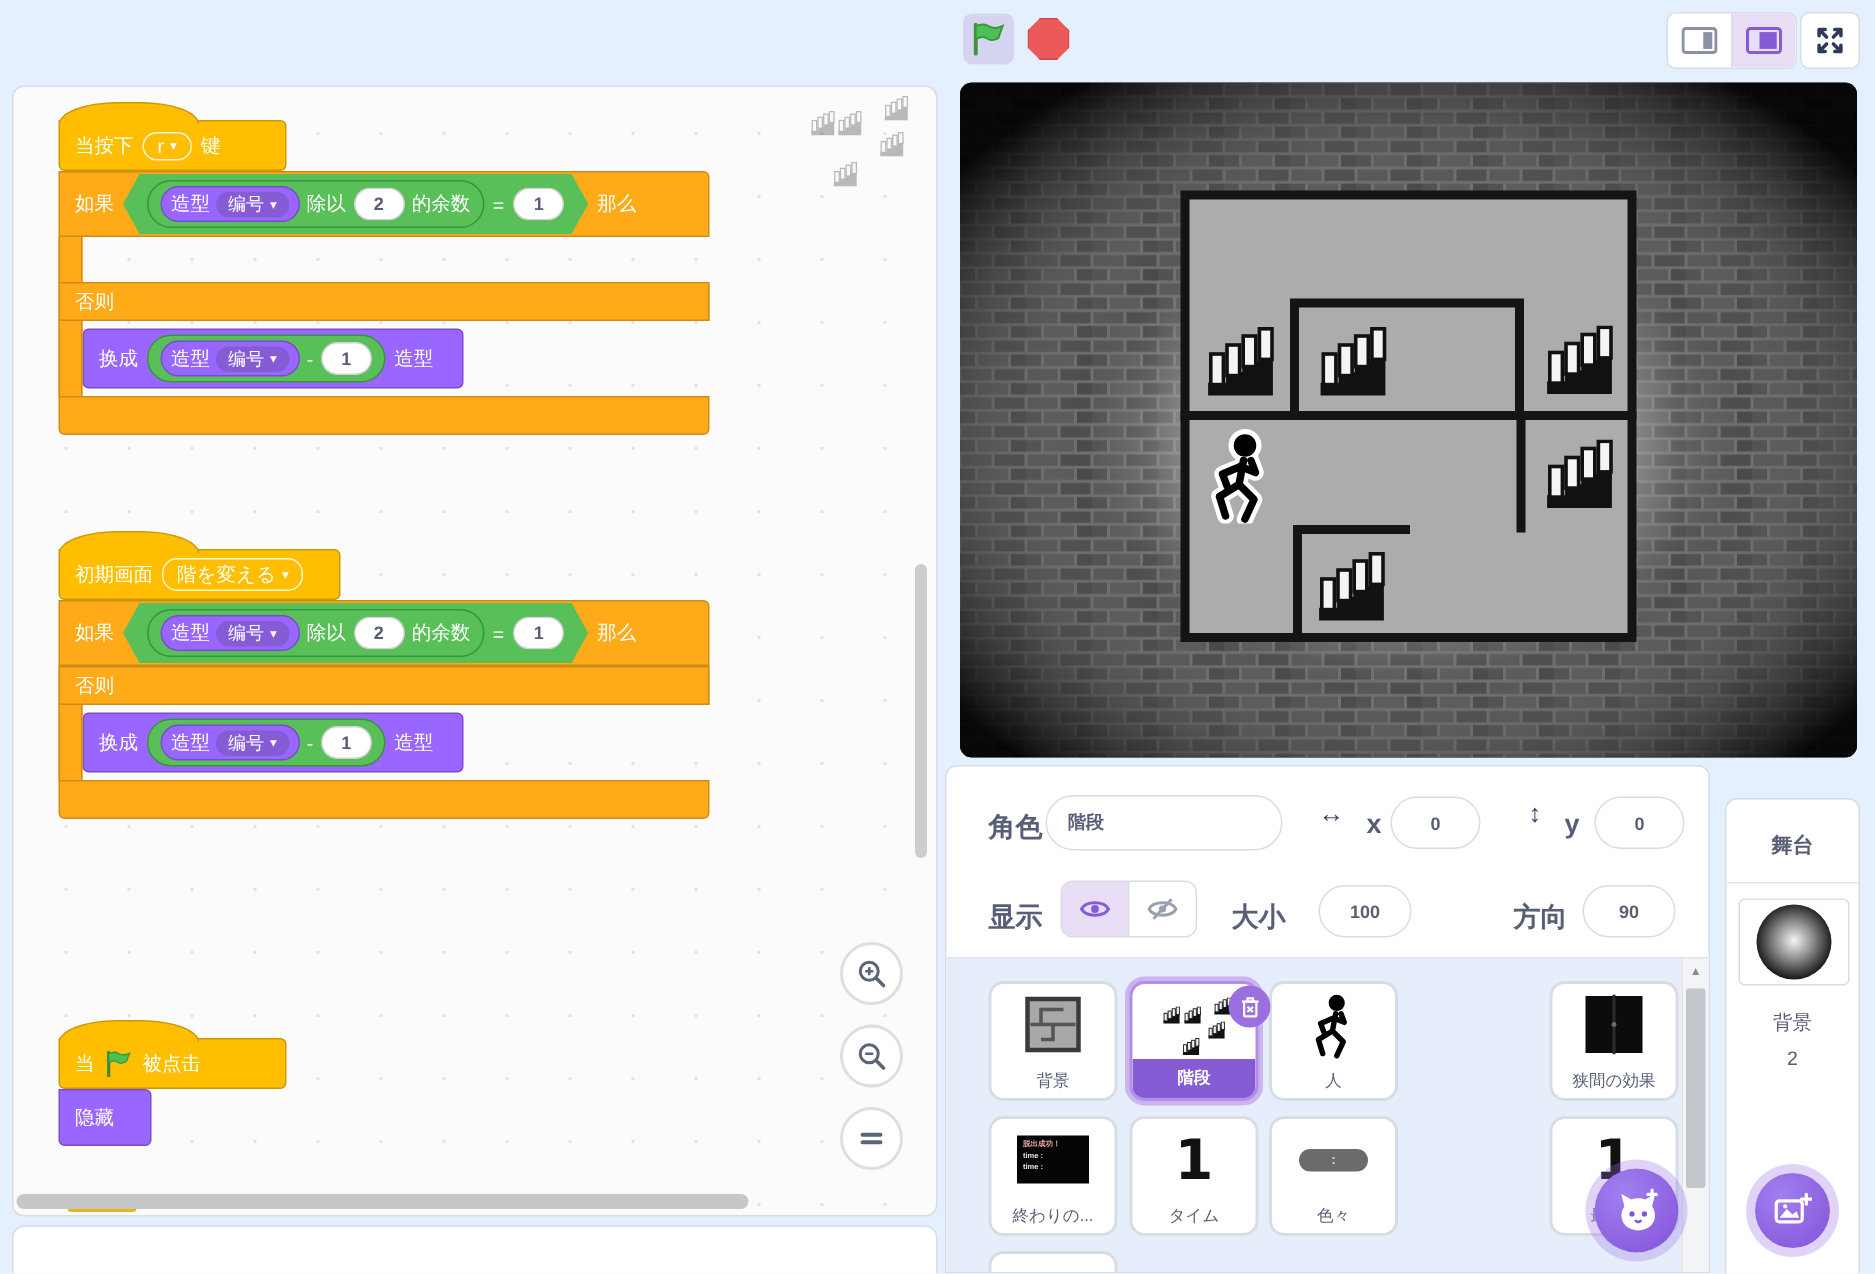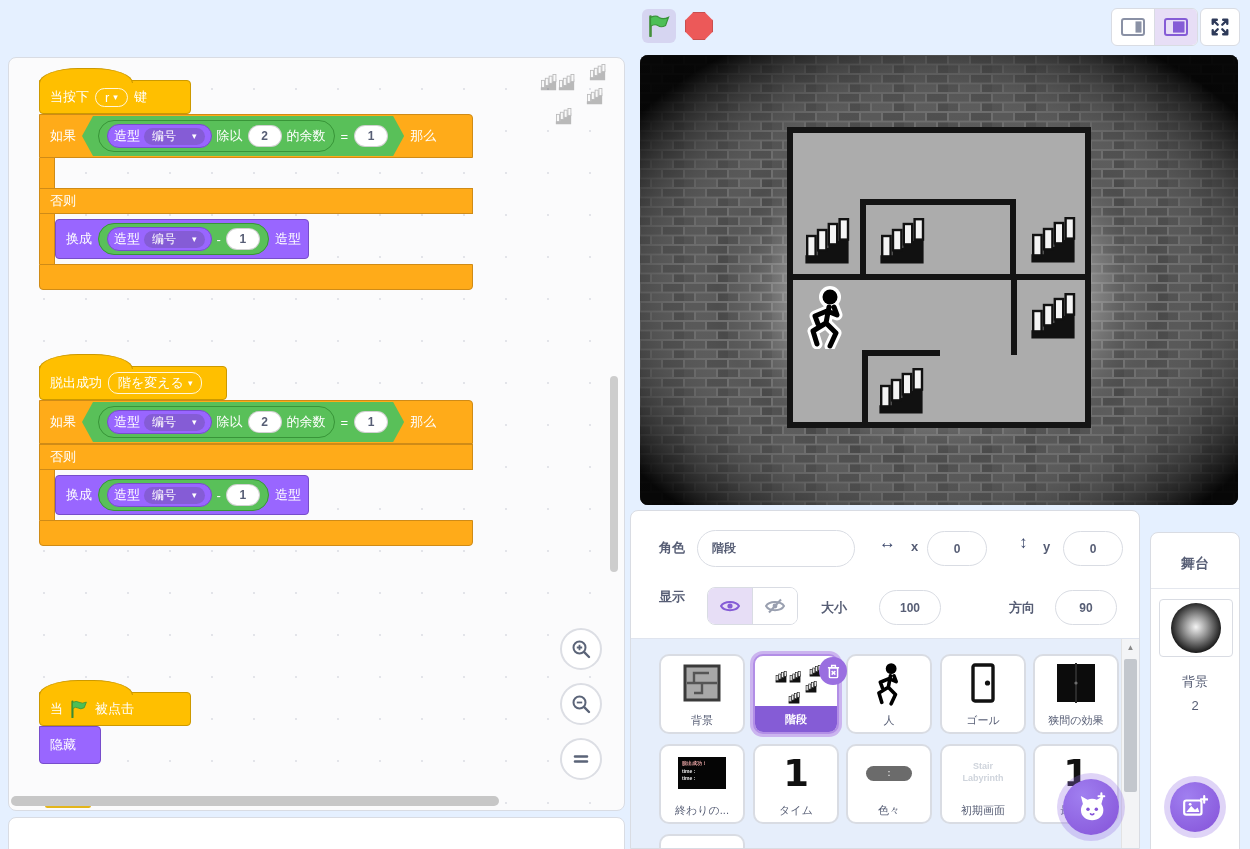--- a/index.html
+++ b/index.html
@@ -21,39 +21,39 @@
   .hat::before{content:"";position:absolute;top:-13px;left:-1px;width:92px;height:14px;background:#ffbf00;
     border:1px solid #cc9900;border-bottom:none;border-radius:50% 50% 0 0 / 120% 120% 0 0;}
   .arm{width:16px;background:#ffab19;border-left:1px solid #cf8b17;border-right:1px solid #cf8b17;box-sizing:border-box;}
   .cbody{position:relative;padding:5px 0 5px 16px;}
   .cbody::before{content:"";position:absolute;left:0;top:0;bottom:0;width:16px;background:#ffab19;
     border-left:1px solid #cf8b17;border-right:1px solid #cf8b17;box-sizing:border-box;}
   .hex{background:#59c059;clip-path:polygon(11px 0,calc(100% - 11px) 0,100% 50%,calc(100% - 11px) 100%,11px 100%,0 50%);
     padding:4px 16px;display:inline-flex;align-items:center;gap:6px;}
   .pill-ops{background:#59c059;border:1px solid #389438;border-radius:999px;padding:3px 8px;display:inline-flex;align-items:center;gap:5px;}
   .pill-lks{background:#9966ff;border:1px solid #774dcb;border-radius:999px;padding:2px 6px;display:inline-flex;align-items:center;gap:4px;}
-  .chip-solid{background:#855cd6;border-radius:999px;padding:0 8px;display:inline-flex;align-items:center;gap:16px;font-size:12px;color:#fff;}
+  .chip-solid{background:#855cd6;border-radius:999px;padding:0 8px;display:inline-flex;align-items:center;gap:4px;font-size:12px;color:#fff;}
   .chip-outline{border:1px solid rgba(255,255,255,0.85);border-radius:10px;padding:1px 9px;display:inline-flex;align-items:center;gap:4px;color:#fff;}
   .caret{font-size:9px;line-height:1;}
   .oval{background:#fff;color:#575e75;border-radius:999px;min-width:14px;padding:3px 9px;text-align:center;font-size:12px;font-weight:600;border:1px solid rgba(0,0,0,0.18);}
   .wm{position:absolute;opacity:0.28;filter:grayscale(1);}
   .zoom-btn{position:absolute;width:38px;height:38px;border-radius:50%;background:#fff;border:2px solid #dcdee4;
     display:flex;align-items:center;justify-content:center;color:#5b6478;}
   .vscroll{position:absolute;right:6px;width:8px;border-radius:4px;background:#cdcdcd;}
   .hscroll{position:absolute;height:10px;border-radius:5px;background:#c7c7c7;}
 
   
   .stage-wrap{position:absolute;left:640px;top:55px;width:598px;height:450px;border-radius:8px;overflow:hidden;background:#000;}
   .icon-btn{position:absolute;border-radius:6px;display:flex;align-items:center;justify-content:center;box-sizing:border-box;}
   .ctrl-group{position:absolute;display:flex;background:#fff;border:1px solid #d9dce3;border-radius:6px;overflow:hidden;}
   .ctrl-cell{width:42px;height:36px;display:flex;align-items:center;justify-content:center;}
 
   
   .sprite-pane{left:630px;top:510px;width:510px;height:339px;background:#fff;border-radius:8px 8px 0 0;overflow:hidden;}
-  .info-label{color:#575e75;font-size:13px;font-weight:600;}
+  .info-label{color:#575e75;font-size:18px;font-weight:600;}
   .rounded-input{border:1px solid #d9dce3;border-radius:999px;color:#575e75;font-weight:600;font-size:12px;
     font-family:"Liberation Sans",sans-serif;outline:none;box-sizing:border-box;background:#fff;}
   .toggle{position:absolute;display:flex;border:1px solid #d9dce3;border-radius:8px;overflow:hidden;}
   .toggle-cell{width:44px;height:36px;display:flex;align-items:center;justify-content:center;background:#fff;}
   .sprite-list{position:absolute;left:0;top:127px;right:0;bottom:0;background:#e6eefb;border-top:1px solid #dfe4ee;overflow:hidden;}
   .tile{position:absolute;width:86px;height:80px;background:#fff;border:2px solid #d9dce3;border-radius:10px;box-sizing:border-box;overflow:hidden;}
   .tile-label{position:absolute;left:0;right:0;bottom:4px;text-align:center;font-size:11px;color:#575e75;
     white-space:nowrap;overflow:hidden;text-overflow:ellipsis;padding:0 3px;}
   .tile-thumb{position:absolute;left:0;right:0;top:2px;height:50px;display:flex;align-items:center;justify-content:center;}
   .tile.selected{border-color:#b28ee6;box-shadow:0 0 0 3px #cbb4ef;}
@@ -162,21 +162,21 @@
             <span class="oval">1</span>
           </span>
           <span>造型</span>
         </div>
       </div>
       <div class="blk ctl" style="width:434px;height:26px;border-radius:0 0 4px 4px"></div>
     </div>
 
     <div class="script" style="left:30px;top:294px">
       <div class="blk evt hat" style="width:188px">
-        <span>脱出成功</span>
+        <span>初期画面</span>
         <span class="chip-outline">
           <span>階を変える</span>
           <span class="caret">▾</span>
         </span>
       </div>
       <div class="blk ctl" style="width:434px;height:44px;border-radius:0 4px 0 0">
         <span>如果</span>
         <span class="hex">
           <span class="pill-ops">
             <span class="pill-lks">
@@ -339,21 +339,21 @@
 
     <span class="info-label" style="position:absolute;left:28px;top:28px">角色</span>
     <input class="rounded-input" style="position: absolute; left: 66px; top: 19px; width: 158px; height: 37px; padding: 0px 14px;" value="階段">
     <span style="position:absolute;left:248px;top:22px;font-size:17px;font-weight:700;color:#3e4a6d">↔</span>
     <span class="info-label" style="position:absolute;left:280px;top:28px">x</span>
     <input class="rounded-input" style="position: absolute; left: 296px; top: 20px; width: 60px; height: 35px; text-align: center;" value="0">
     <span style="position:absolute;left:388px;top:22px;font-size:17px;font-weight:700;color:#3e4a6d">↕</span>
     <span class="info-label" style="position:absolute;left:412px;top:28px">y</span>
     <input class="rounded-input" style="position: absolute; left: 432px; top: 20px; width: 60px; height: 35px; text-align: center;" value="0">
 
-    <span class="info-label" style="position:absolute;left:28px;top:77px">显示</span>
+    <span class="info-label" style="position:absolute;left:28px;top:88px">显示</span>
     <div class="toggle" style="left:76px;top:76px">
       <div class="toggle-cell" style="background:#e7def6">
         <svg width="20" height="14" viewBox="0 0 20 14">
           <path d="M1,7 C4,1.5 16,1.5 19,7 C16,12.5 4,12.5 1,7 Z" fill="none" stroke="#855cd6" stroke-width="2"></path>
           <circle cx="10" cy="7" r="2.6" fill="#855cd6"></circle>
         </svg>
       </div>
       <div class="toggle-cell" style="border-left:1px solid #d9dce3">
         <svg width="20" height="16" viewBox="0 0 20 16">
           <path d="M1,8 C4,2.5 16,2.5 19,8 C16,13.5 4,13.5 1,8 Z" fill="none" stroke="#9aa0b0" stroke-width="2"></path>
@@ -402,29 +402,20 @@
 
       <div class="tile" style="left:215px;top:15px">
         <div class="tile-thumb">
           <svg width="32" height="46" viewBox="0 0 44 64">
               <use href="#player" width="44" height="64"></use>
             </svg>
         </div>
         <div class="tile-label">人</div>
       </div>
 
-      <div class="tile" style="left:309px;top:15px">
-        <div class="tile-thumb">
-          <svg width="24" height="40" viewBox="0 0 24 40">
-            <rect x="2" y="2" width="20" height="36" rx="2" fill="#fff" stroke="#111" stroke-width="3.4"></rect>
-            <circle cx="16.5" cy="20" r="2.6" fill="#111"></circle>
-          </svg>
-        </div>
-        <div class="tile-label">ゴール</div>
-      </div>
 
       <div class="tile" style="left:402px;top:15px">
         <div class="tile-thumb">
           <svg width="40" height="40" viewBox="0 0 40 40">
             <rect x="1" y="1" width="38" height="38" fill="#0c0c0c"></rect>
             <line x1="20" y1="0" x2="20" y2="40" stroke="#2b2b2b" stroke-width="2"></line>
             <circle cx="20" cy="20" r="1.6" fill="#6e6e6e"></circle>
           </svg>
         </div>
         <div class="tile-label">狭間の効果</div>
@@ -450,29 +441,20 @@
 
       <div class="tile" style="left:215px;top:105px">
         <div class="tile-thumb">
           <div style="width:46px;height:15px;background:#6b6b6b;border-radius:8px;display:flex;align-items:center;justify-content:center">
             <span style="font-size:9px;color:#ddd;font-weight:700">:</span>
           </div>
         </div>
         <div class="tile-label">色々</div>
       </div>
 
-      <div class="tile" style="left:309px;top:105px">
-        <div class="tile-thumb">
-          <div style="text-align:center;line-height:1.3">
-            <div style="font-size:9px;font-weight:700;color:#cfd4dc">Stair</div>
-            <div style="font-size:9px;font-weight:700;color:#cfd4dc">Labyrinth</div>
-          </div>
-        </div>
-        <div class="tile-label">初期画面</div>
-      </div>
 
       <div class="tile" style="left:402px;top:105px">
         <div class="tile-thumb">
           <span class="big-one">1</span>
         </div>
         <div class="tile-label">最速...</div>
       </div>
 
       <div class="tile" style="left:28px;top:195px">
         <div class="tile-thumb">

